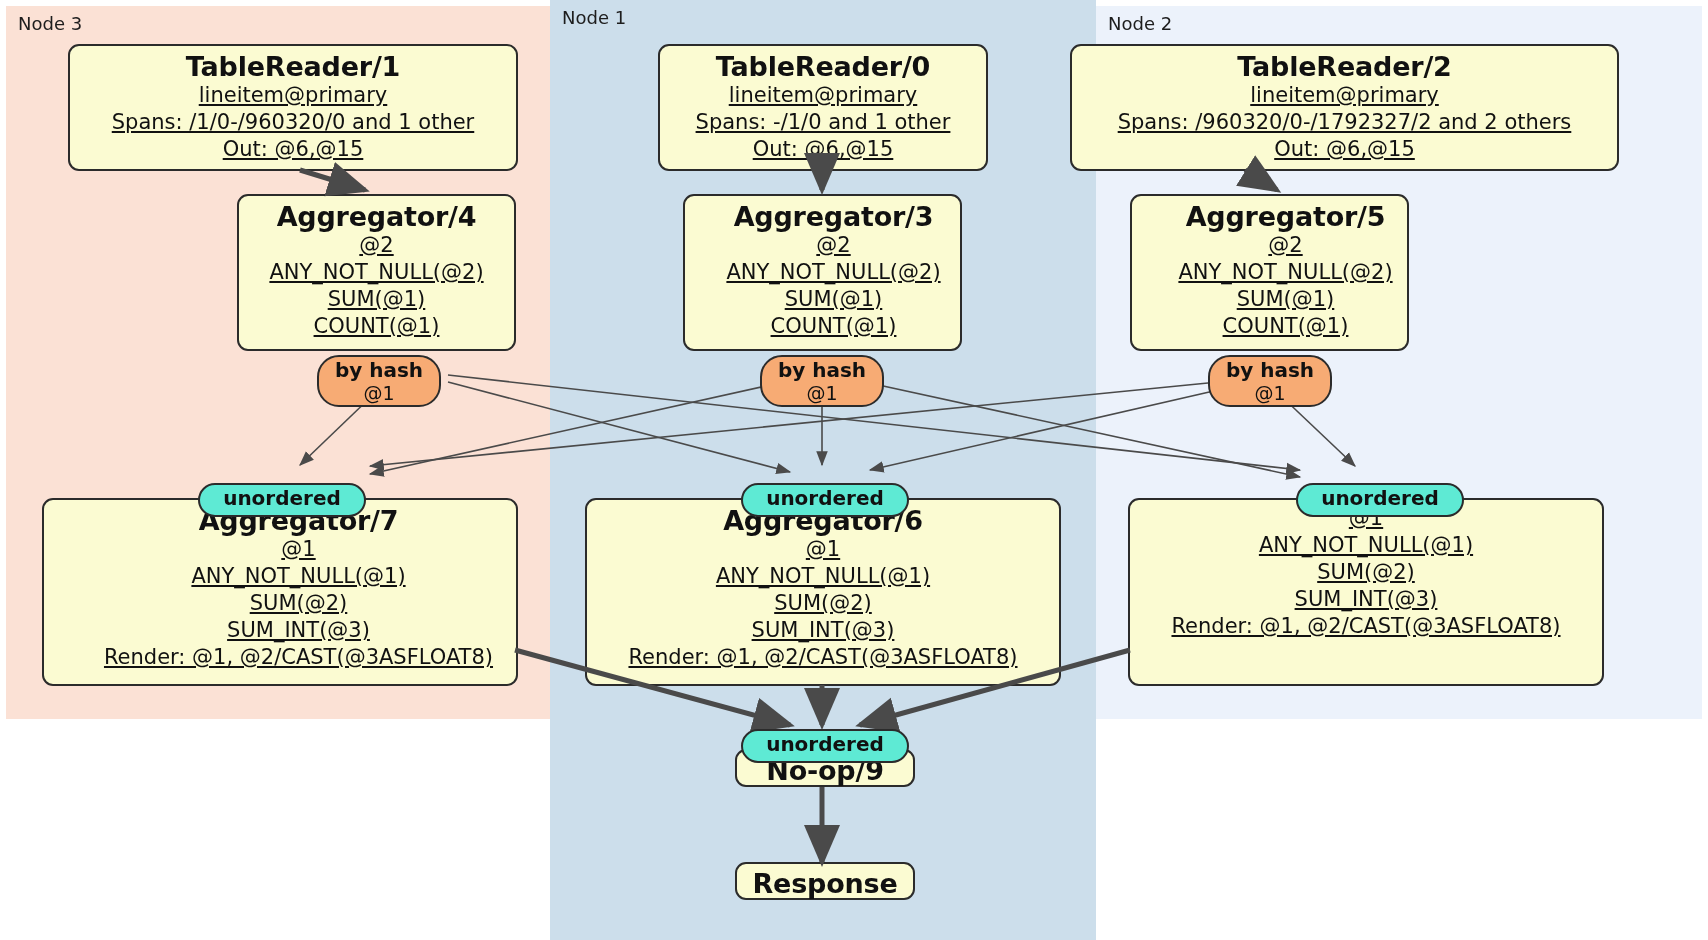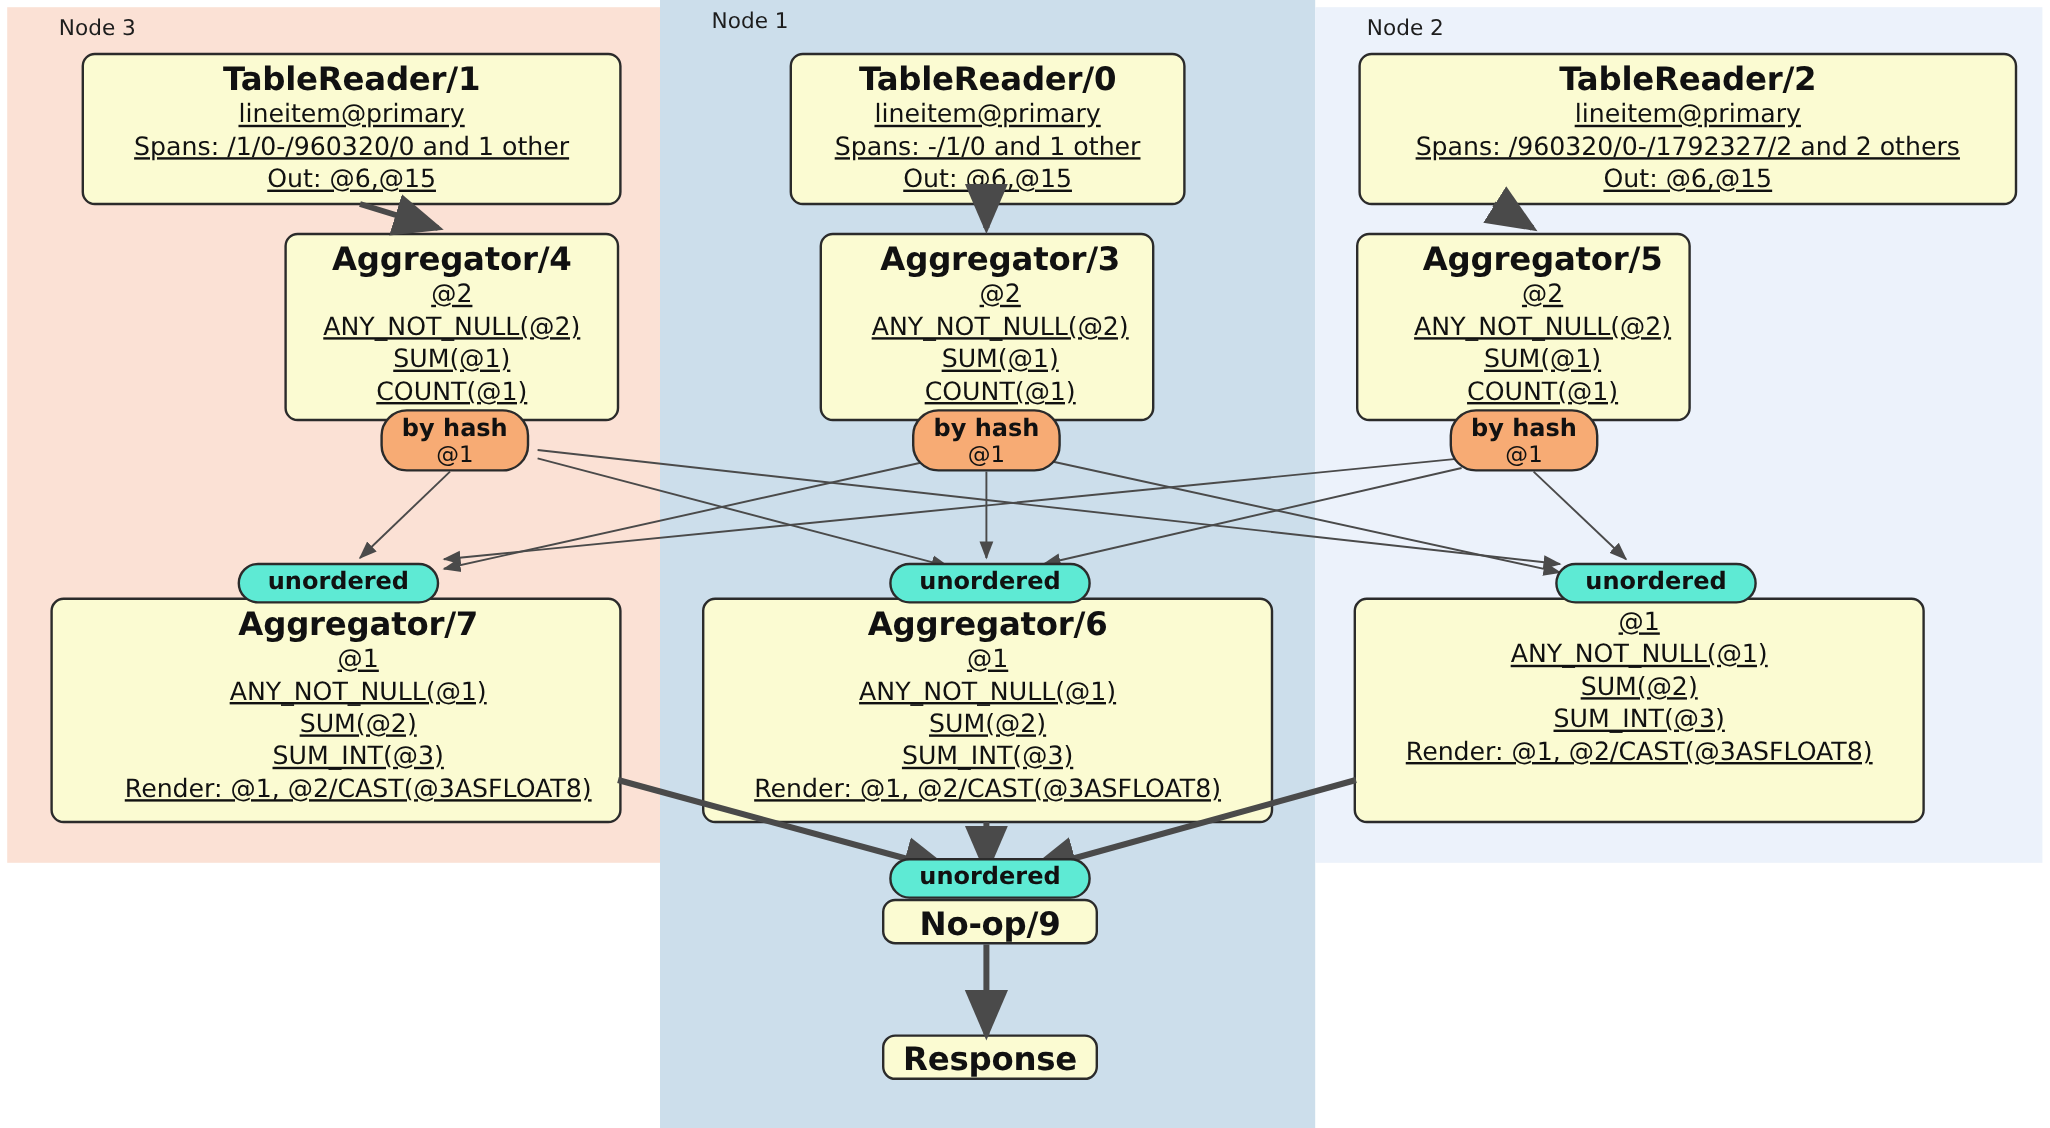--- a/index.html
+++ b/index.html
@@ -21,21 +21,20 @@
     box-sizing: border-box;
   }
   .node-panel .node-label {
     position: absolute;
     top: 8px;
     left: 12px;
     font-size: 18px;
     color: #1d1d1d;
     line-height: 1.1;
     white-space: nowrap;
-    margin-left: 31px;
   }
   #panel-node3 {
     left: 6px;  top: 6px;  width: 544px; height: 713px;
     background: #fbe1d5;
   }
   #panel-node1 {
     left: 550px; top: 0px;  width: 546px; height: 940px;
     background: #ccdeeb;
   }
   #panel-node2 {
@@ -68,20 +67,21 @@
     position: absolute;
     box-sizing: border-box;
     border: 2px solid #2b2b2b;
     border-radius: 22px;
     text-align: center;
     font-size: 19px;
     color: #111111;
     z-index: 9;
     line-height: 23px;
     padding-top: 2px;
+    margin-top: 14px;
   }
   .pill .pill-title { font-weight: bold; font-size: 20px; }
   .pill .pill-sub { font-size: 19px; }
   .pill.hash   { background: #f7ab74; }
   .pill.unord  { background: #5eead4; }
   
   .proc.small {
     font-weight: bold;
     font-size: 25px;
     line-height: 31px;
@@ -151,21 +151,21 @@
     <div class="line">Out: @6,@15</div>
   </div>
 
   <div class="proc" id="tr0" style="left:658px; top:44px; width:330px; height:127px;">
     <div class="title">TableReader/0</div>
     <div class="line">lineitem@primary</div>
     <div class="line">Spans: -/1/0 and 1 other</div>
     <div class="line">Out: @6,@15</div>
   </div>
 
-  <div class="proc" id="tr2" style="left:1132px; top:44px; width:549px; height:127px;">
+  <div class="proc" id="tr2" style="left:1070px; top:44px; width:549px; height:127px;">
     <div class="title">TableReader/2</div>
     <div class="line">lineitem@primary</div>
     <div class="line">Spans: /960320/0-/1792327/2 and 2 others</div>
     <div class="line">Out: @6,@15</div>
   </div>
 
   <div class="proc" id="ag4" style="left:237px; top:194px; width:279px; height:157px;">
     <div class="title">Aggregator/4</div>
     <div class="line">@2</div>
     <div class="line">ANY_NOT_NULL(@2)</div>

